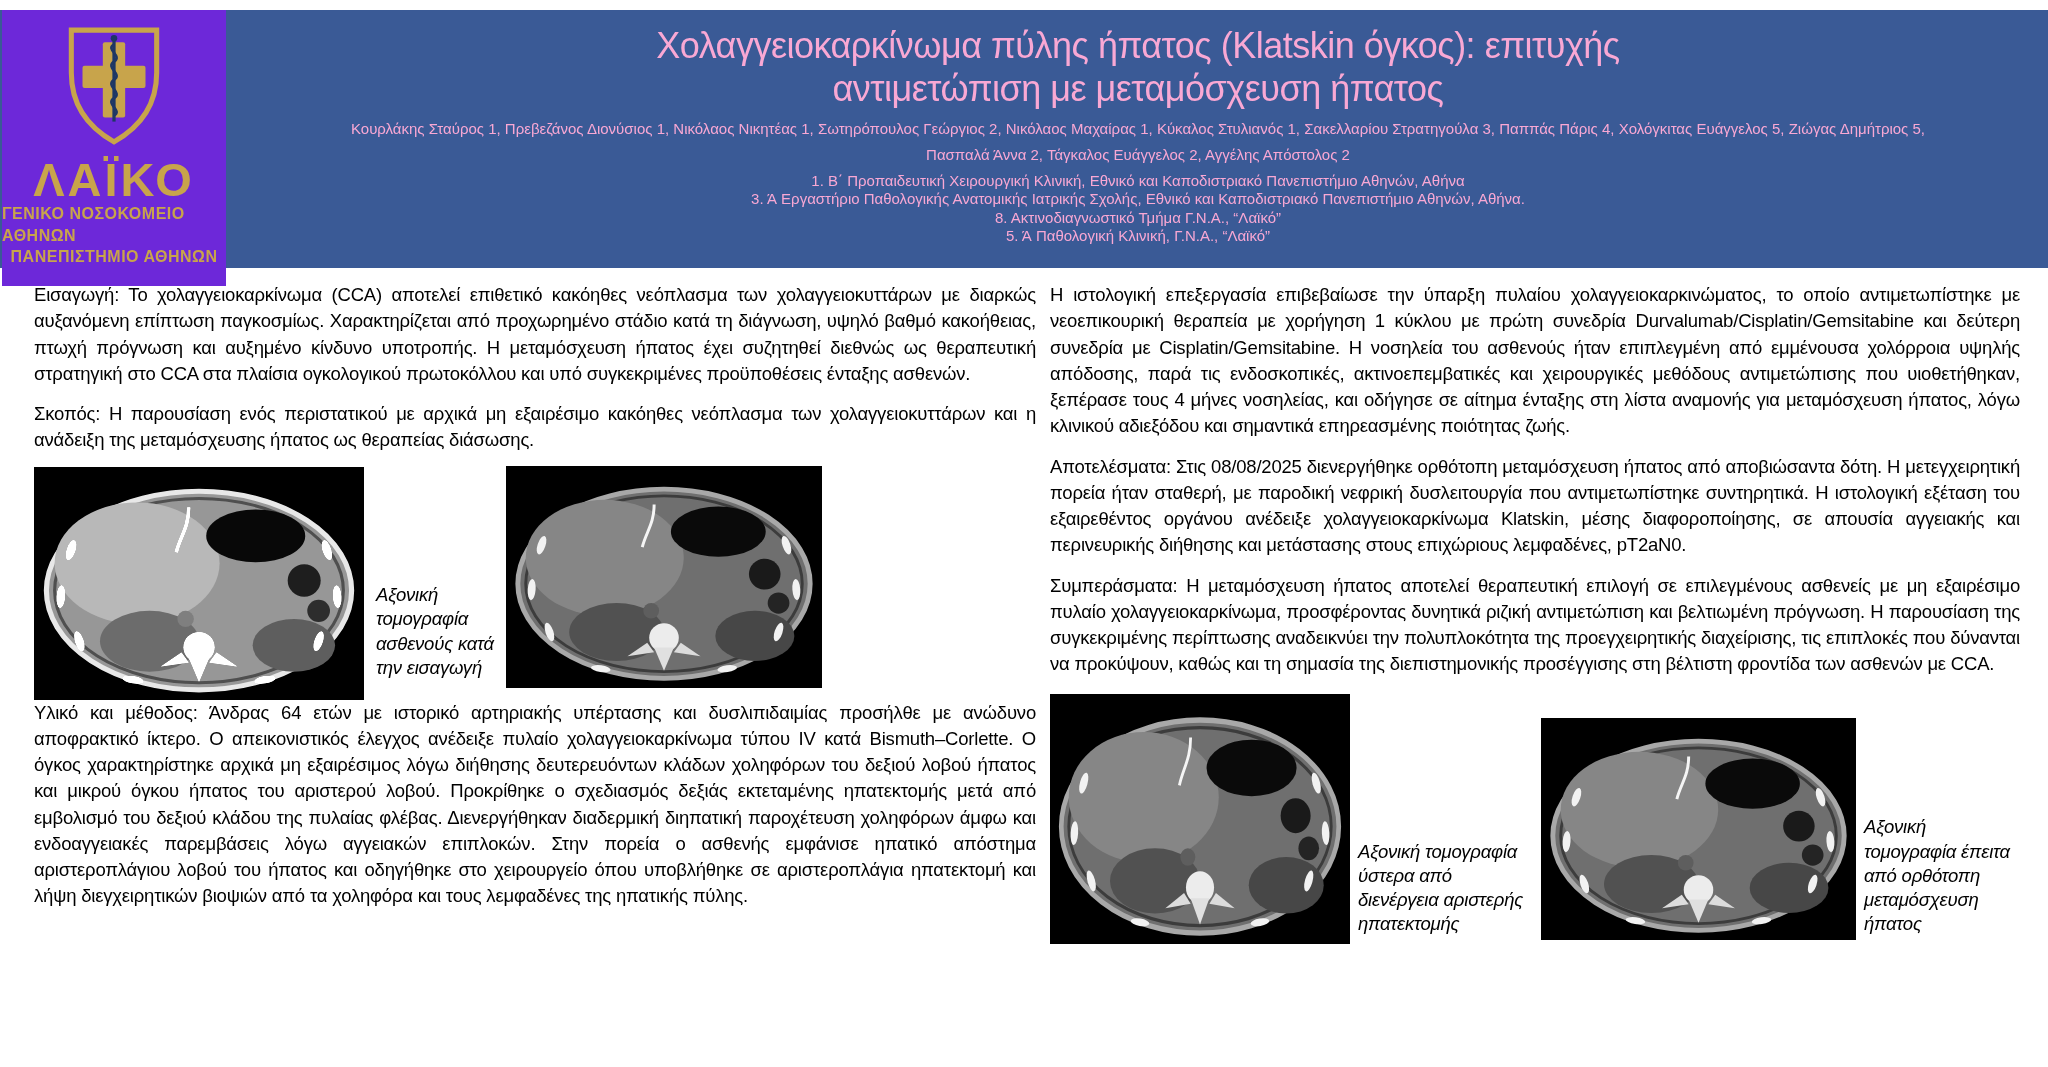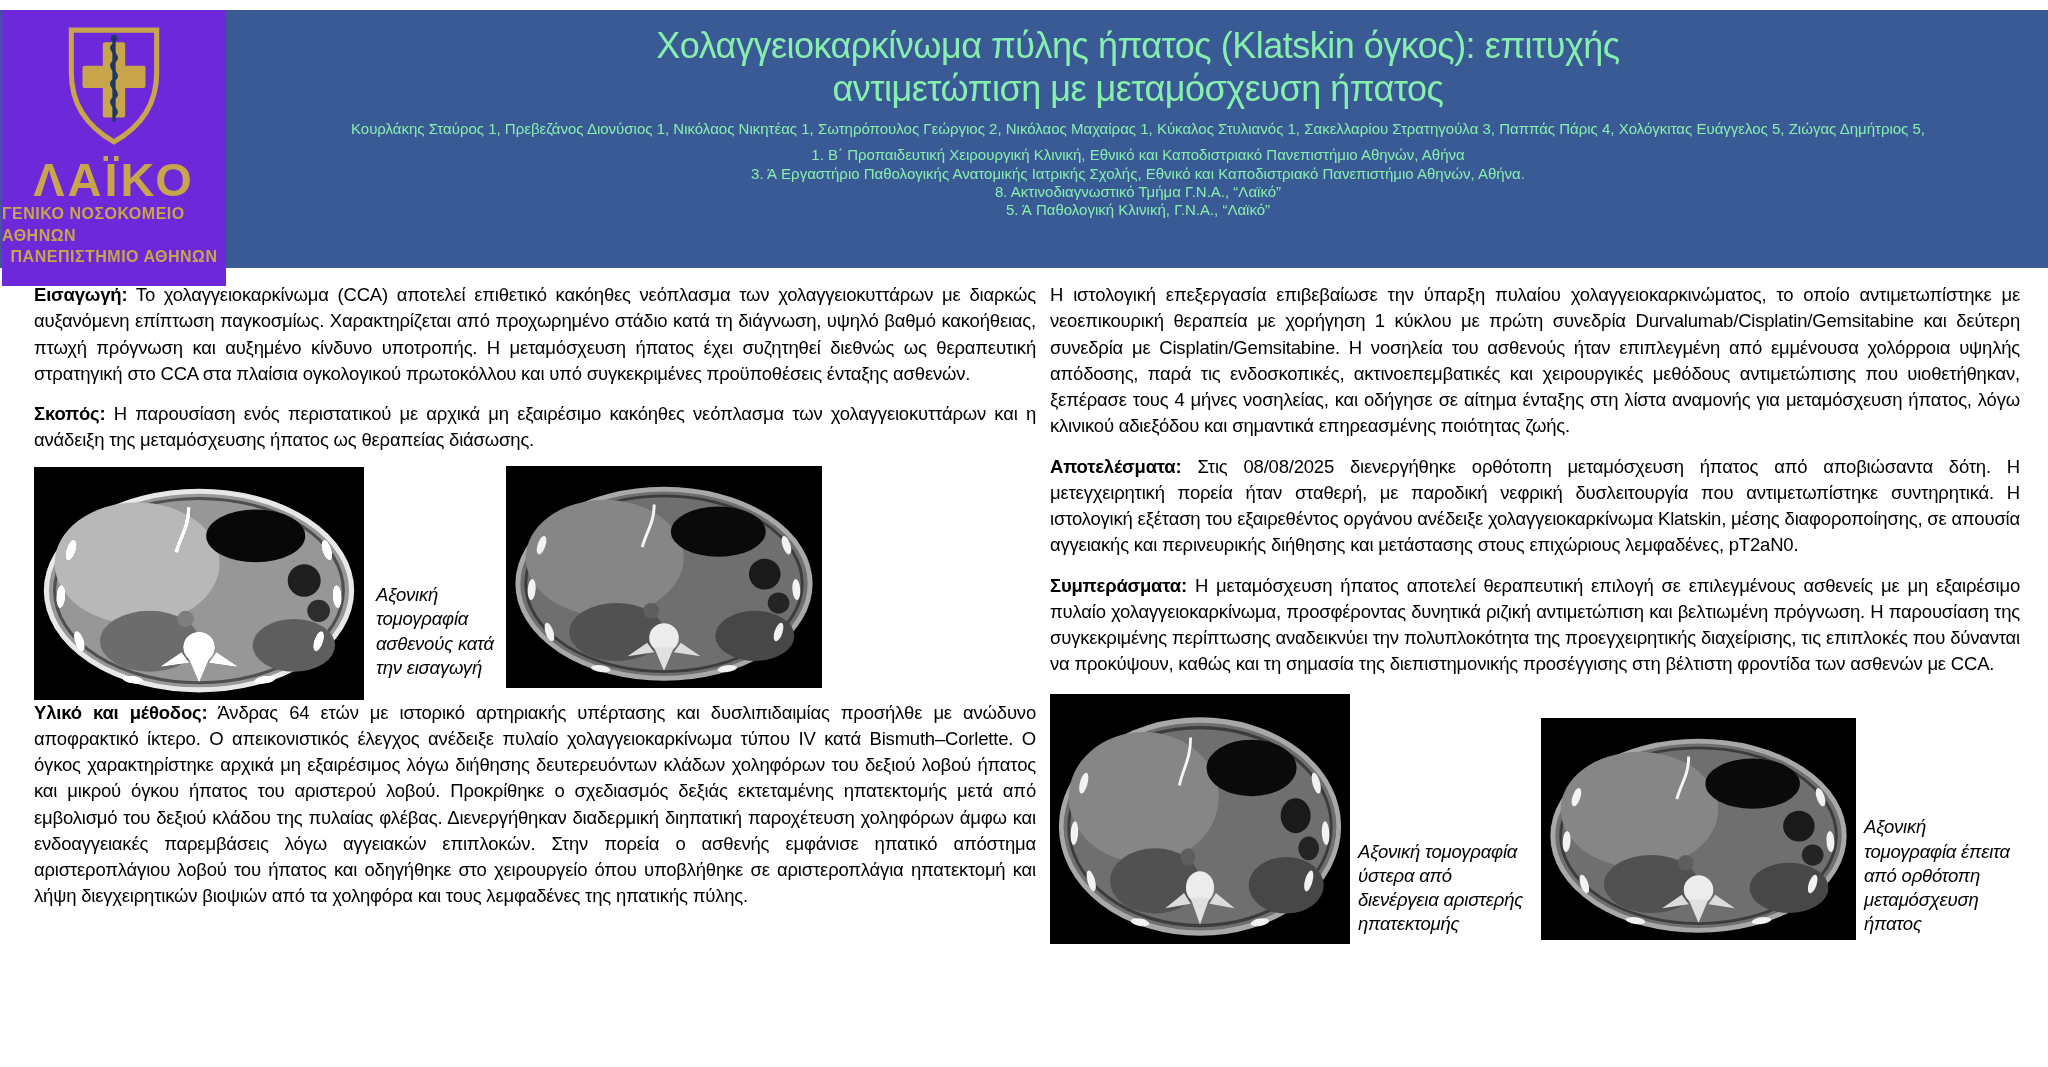--- a/index.html
+++ b/index.html
@@ -11,21 +11,21 @@
     color:#000;
     overflow:hidden;
   }
   
   .band{
     position:absolute;left:0;top:10px;width:2048px;height:258px;
     background:#3a5a96;
   }
   .title-wrap{
     position:absolute;left:228px;right:0;top:0;height:100%;
-    text-align:center;color:#86efac;
+    text-align:center;color:#f9a8d4;
   }
   .title-line{
     font-size:36px;line-height:1.2;font-weight:400;margin:0;
     letter-spacing:-0.5px;
   }
   .title-line.first{padding-top:14px;}
   .authors{
     font-size:15px;line-height:1.25;margin:7px;font-weight:400;
   }
   .authors.first{margin-top:10px;}
@@ -42,21 +42,21 @@
     color:#c8a44b;font-size:47px;font-weight:700;letter-spacing:3px;
     line-height:1;margin-top:8px;
   }
   .logo-sub{color:#c8a44b;font-size:16px;font-weight:700;line-height:1.35;letter-spacing:0.5px;}
   
   .col{position:absolute;top:282px;font-size:18.5px;line-height:1.42;letter-spacing:-0.2px;}
   .col p{margin:0;text-align:justify;}
   .col p + p{margin-top:14px;}
   .col-left{left:34px;width:1002px;}
   .col-right{left:1050px;width:970px;}
-  .sec-label{font-weight:700;}
+  .sec-label{font-weight:400;}
   
   .figrow{display:flex;align-items:flex-end;column-gap:12px;margin-top:12px;}
   .figrow-right{column-gap:8px;margin-top:16px;}
   figure{margin:0;}
   .ct{display:block;background:#000;}
   .ct-f1{width:330px;height:233px;filter:brightness(1.35) contrast(1.05);}
   .ct-f2{width:316px;height:222px;margin-bottom:12px;}
   .ct-f3{width:300px;height:250px;}
   .ct-f4{width:315px;height:222px;margin-bottom:4px;}
   .caption{
@@ -103,20 +103,21 @@
   </symbol>
 </svg>
 
 <div class="poster">
 
   <header class="band">
     <div class="title-wrap">
       <h1 class="title-line first">Χολαγγειοκαρκίνωμα πύλης ήπατος (Klatskin όγκος): επιτυχής</h1>
       <h1 class="title-line">αντιμετώπιση με μεταμόσχευση ήπατος</h1>
       <p class="authors first">Κουρλάκης Σταύρος 1, Πρεβεζάνος Διονύσιος 1, Νικόλαος Νικητέας 1, Σωτηρόπουλος Γεώργιος 2, Νικόλαος Μαχαίρας 1, Κύκαλος Στυλιανός 1, Σακελλαρίου Στρατηγούλα 3, Παππάς Πάρις 4, Χολόγκιτας Ευάγγελος 5, Ζιώγας Δημήτριος 5,</p>
+      <p class="authors">Πασπαλά Άννα 2, Τάγκαλος Ευάγγελος 2, Αγγέλης Απόστολος 2</p>
       <p class="affil">1. Β΄ Προπαιδευτική Χειρουργική Κλινική, Εθνικό και Καποδιστριακό Πανεπιστήμιο Αθηνών, Αθήνα</p>
       <p class="affil">3. Ά Εργαστήριο Παθολογικής Ανατομικής Ιατρικής Σχολής, Εθνικό και Καποδιστριακό Πανεπιστήμιο Αθηνών, Αθήνα.</p>
       <p class="affil">8. Ακτινοδιαγνωστικό Τμήμα Γ.Ν.Α., “Λαϊκό”</p>
       <p class="affil">5. Ά Παθολογική Κλινική, Γ.Ν.Α., “Λαϊκό”</p>
     </div>
   </header>
 
   <aside class="logo">
     <svg class="shield" viewBox="0 0 100 124" xmlns="http://www.w3.org/2000/svg">
       <path d="M8 8 H92 V50 C92 85 73 105 50 118 C27 105 8 85 8 50 Z" fill="none" stroke="#c8a44b" stroke-width="5"></path>

